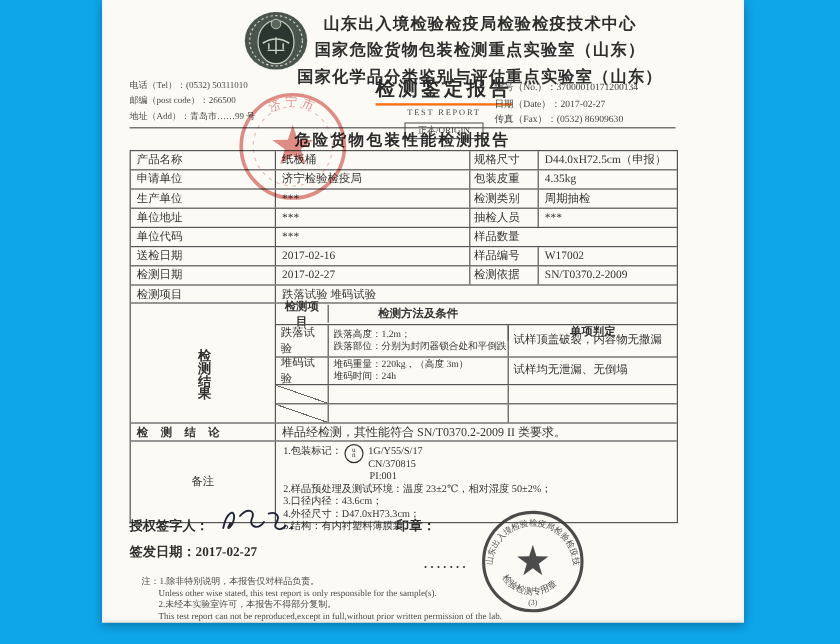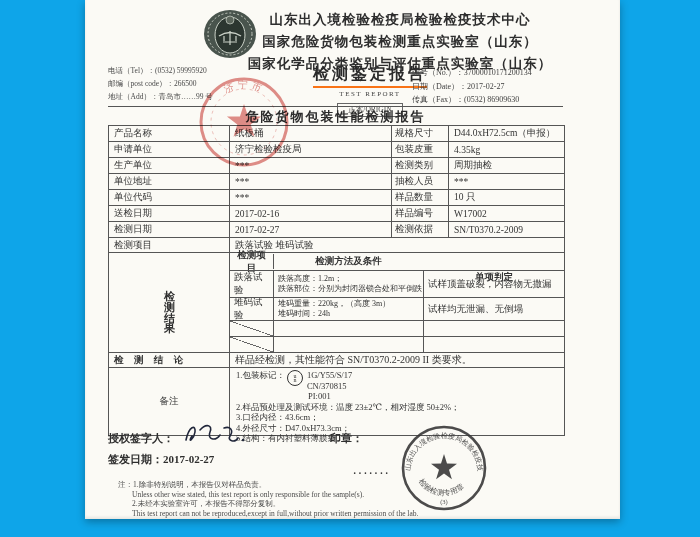--- a/index.html
+++ b/index.html
@@ -91,21 +91,21 @@
       <path d="M20,33 h14 M27,22 v14 M21,27 v5 M33,27 v5" stroke="#cbd2c8" stroke-width="1.2" fill="none"></path>
     </svg>
 
     <div class="orghead">
       <div>山东出入境检验检疫局检验检疫技术中心</div>
       <div>国家危险货物包装检测重点实验室（山东）</div>
       <div>国家化学品分类鉴别与评估重点实验室（山东）</div>
     </div>
 
     <div class="contact">
-      <div>电话（Tel）：(0532) 59995920</div>
+      <div>电话（Tel）：(0532) 50311010</div>
       <div>邮编（post code）：266500</div>
       <div>地址（Add）：青岛市……99 号</div>
     </div>
 
     <div class="titleblock">
       <div><span class="rpt-title">检测鉴定报告</span></div>
       <div class="rpt-en">TEST REPORT</div>
       <div><span class="origin-box">正本/ORIGIN</span></div>
     </div>
 
@@ -141,21 +141,20 @@
       <div class="row r-info">
         <div class="cell c-l1">单位地址</div>
         <div class="cell c-v1">***</div>
         <div class="cell c-l2">抽检人员</div>
         <div class="cell c-v2">***</div>
       </div>
       <div class="row r-info">
         <div class="cell c-l1">单位代码</div>
         <div class="cell c-v1">***</div>
         <div class="cell c-l2">样品数量</div>
-        <div class="cell c-v2">10 只</div>
       </div>
       <div class="row r-info">
         <div class="cell c-l1">送检日期</div>
         <div class="cell c-v1">2017-02-16</div>
         <div class="cell c-l2">样品编号</div>
         <div class="cell c-v2">W17002</div>
       </div>
       <div class="row r-info">
         <div class="cell c-l1">检测日期</div>
         <div class="cell c-v1">2017-02-27</div>

